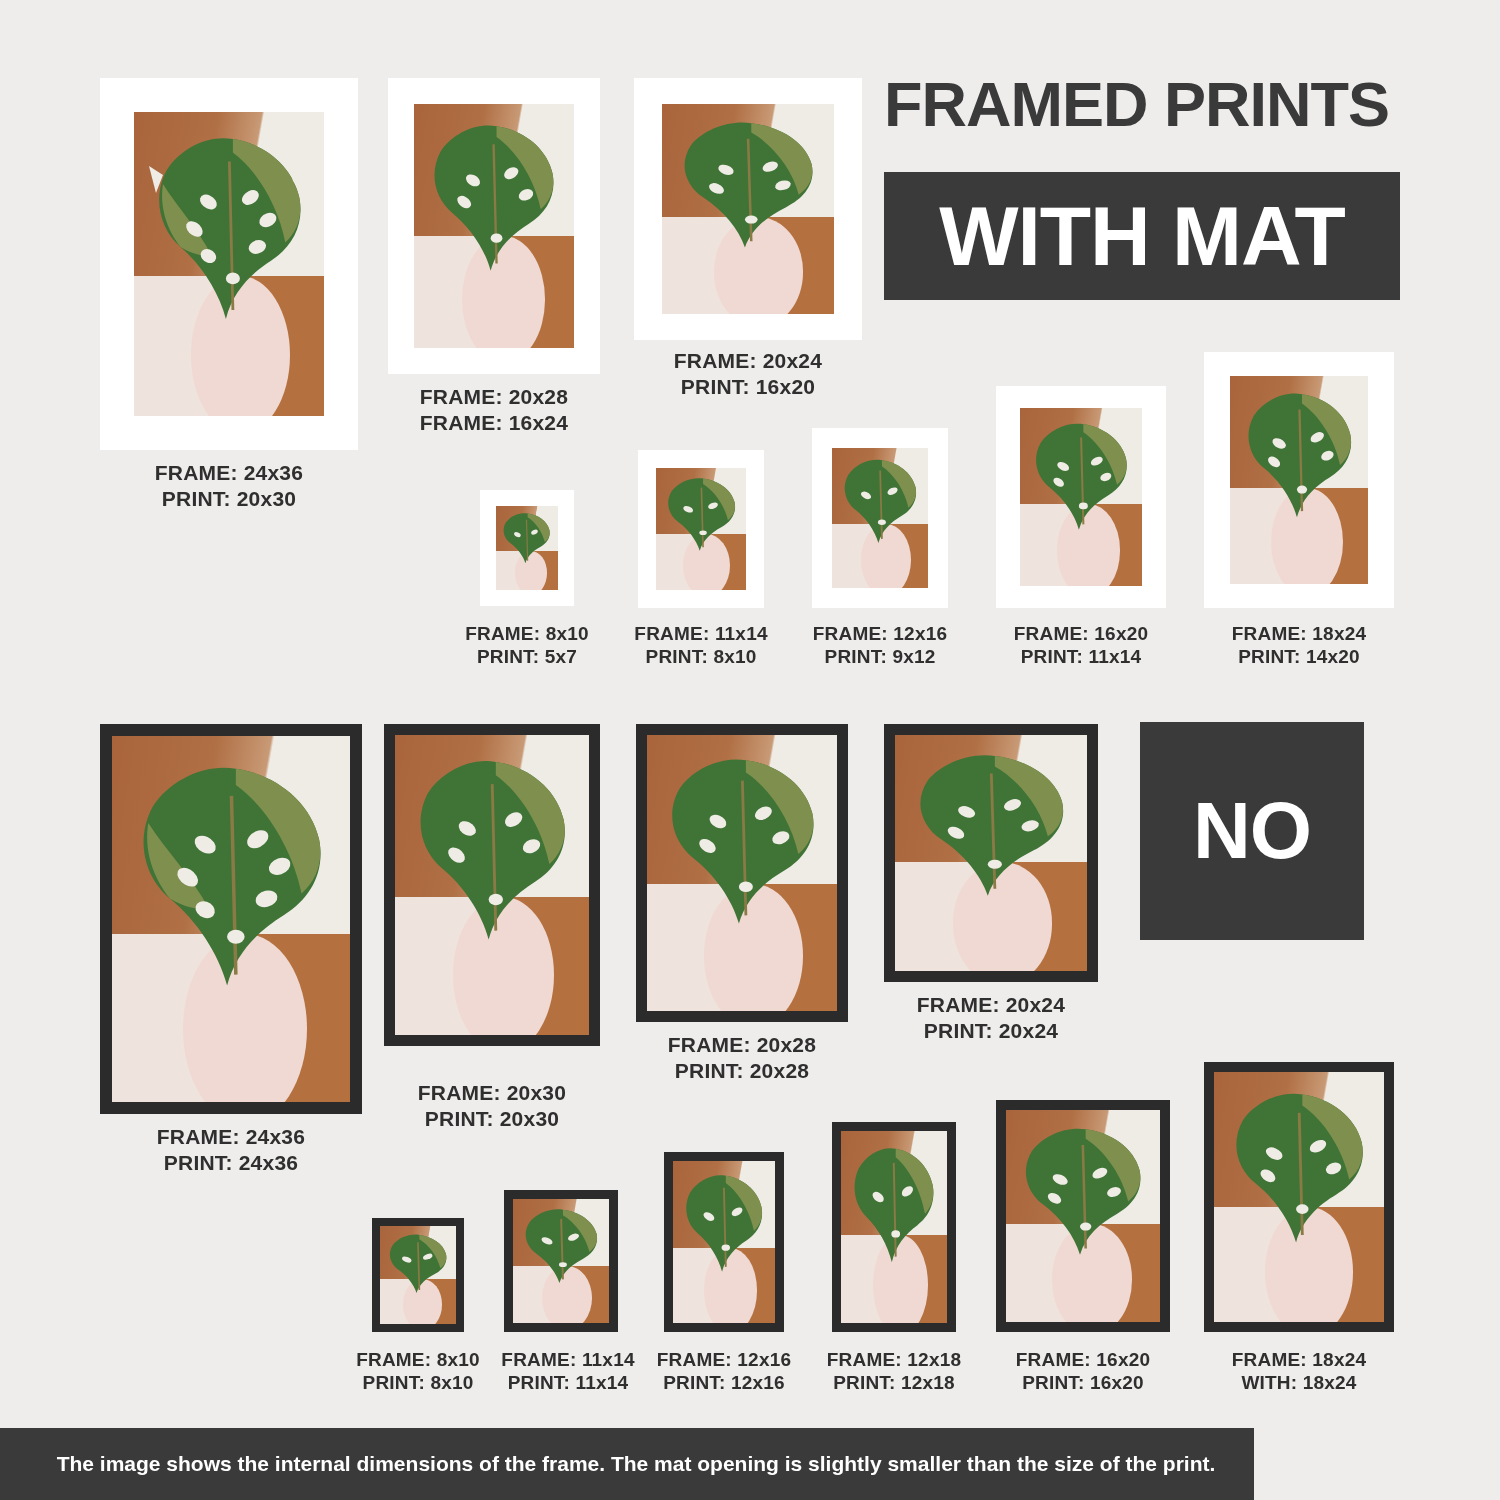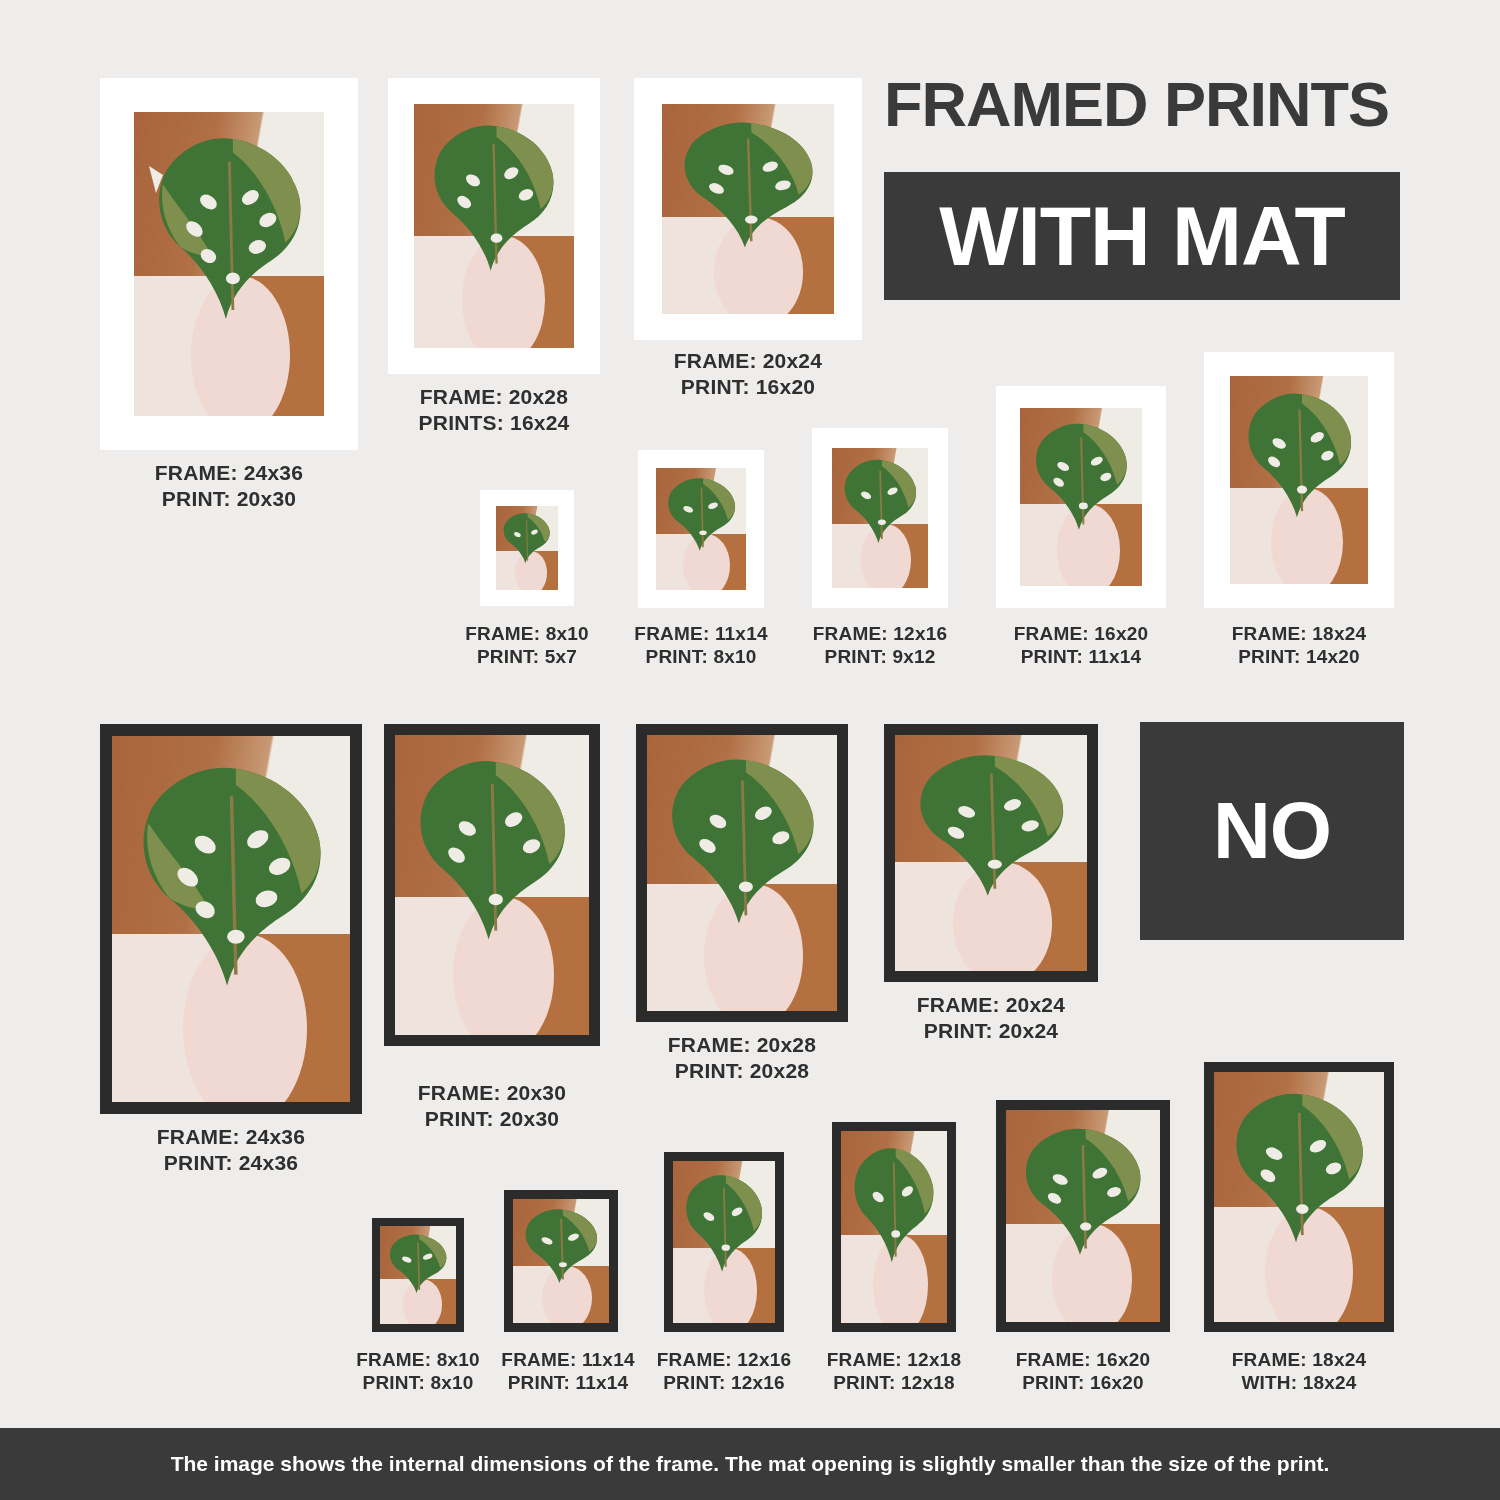--- a/index.html
+++ b/index.html
@@ -108,49 +108,50 @@
     letter-spacing: -1px;
     display: flex;
     align-items: center;
     justify-content: center;
     line-height: 1;
   }
   .head-nomat {
     position: absolute;
     left: 1140px;
     top: 722px;
-    width: 264px;
+    width: 224px;
     height: 218px;
     background: #3a3a3a;
     color: #ffffff;
     font-size: 80px;
     font-weight: bold;
     letter-spacing: -1px;
     display: flex;
     flex-direction: column;
     align-items: center;
     justify-content: center;
     line-height: 1.02;
   }
 
   
   .footer {
     position: absolute;
     left: 0;
     bottom: 0;
-    width: 1500px;
+    width: 1236px;
     height: 72px;
     background: #3a3a3a;
     color: #ffffff;
     display: flex;
     align-items: center;
     justify-content: center;
     font-size: 21px;
     font-weight: bold;
     text-align: center;
+    padding-left: 18px;
   }
 </style>
 </head>
 <body>
 
 <div class="frame" style="left:100px; top:78px; width:258px; height:372px;">
   <div class="mat"></div>
   <div class="art" style="left:34px; top:34px; right:34px; bottom:34px;">
     <div class="bg-top"></div>
       <div class="bg-bottom-left"></div>
@@ -204,21 +205,21 @@
           <ellipse cx="36" cy="34" rx="5" ry="3" transform="rotate(20 36 34)"></ellipse>
           <ellipse cx="30" cy="46" rx="5" ry="3" transform="rotate(25 30 46)"></ellipse>
           <ellipse cx="52" cy="66" rx="4" ry="2.6"></ellipse>
         </g>
       </svg>
     </div>
   </div>
 </div>
 <div class="caption" style="left:388px; top:384px; width:212px;">
   <div>FRAME: 20x28</div>
-  <div>PRINTS: 16x24</div>
+  <div>FRAME: 16x24</div>
 </div>
 
 <div class="frame" style="left:634px; top:78px; width:228px; height:262px;">
   <div class="mat"></div>
   <div class="art" style="left:28px; top:26px; right:28px; bottom:26px;">
     <div class="bg-top"></div>
       <div class="bg-bottom-left"></div>
       <div class="bg-bottom-right"></div>
       <div class="circle"></div>
     <div class="leaf">

